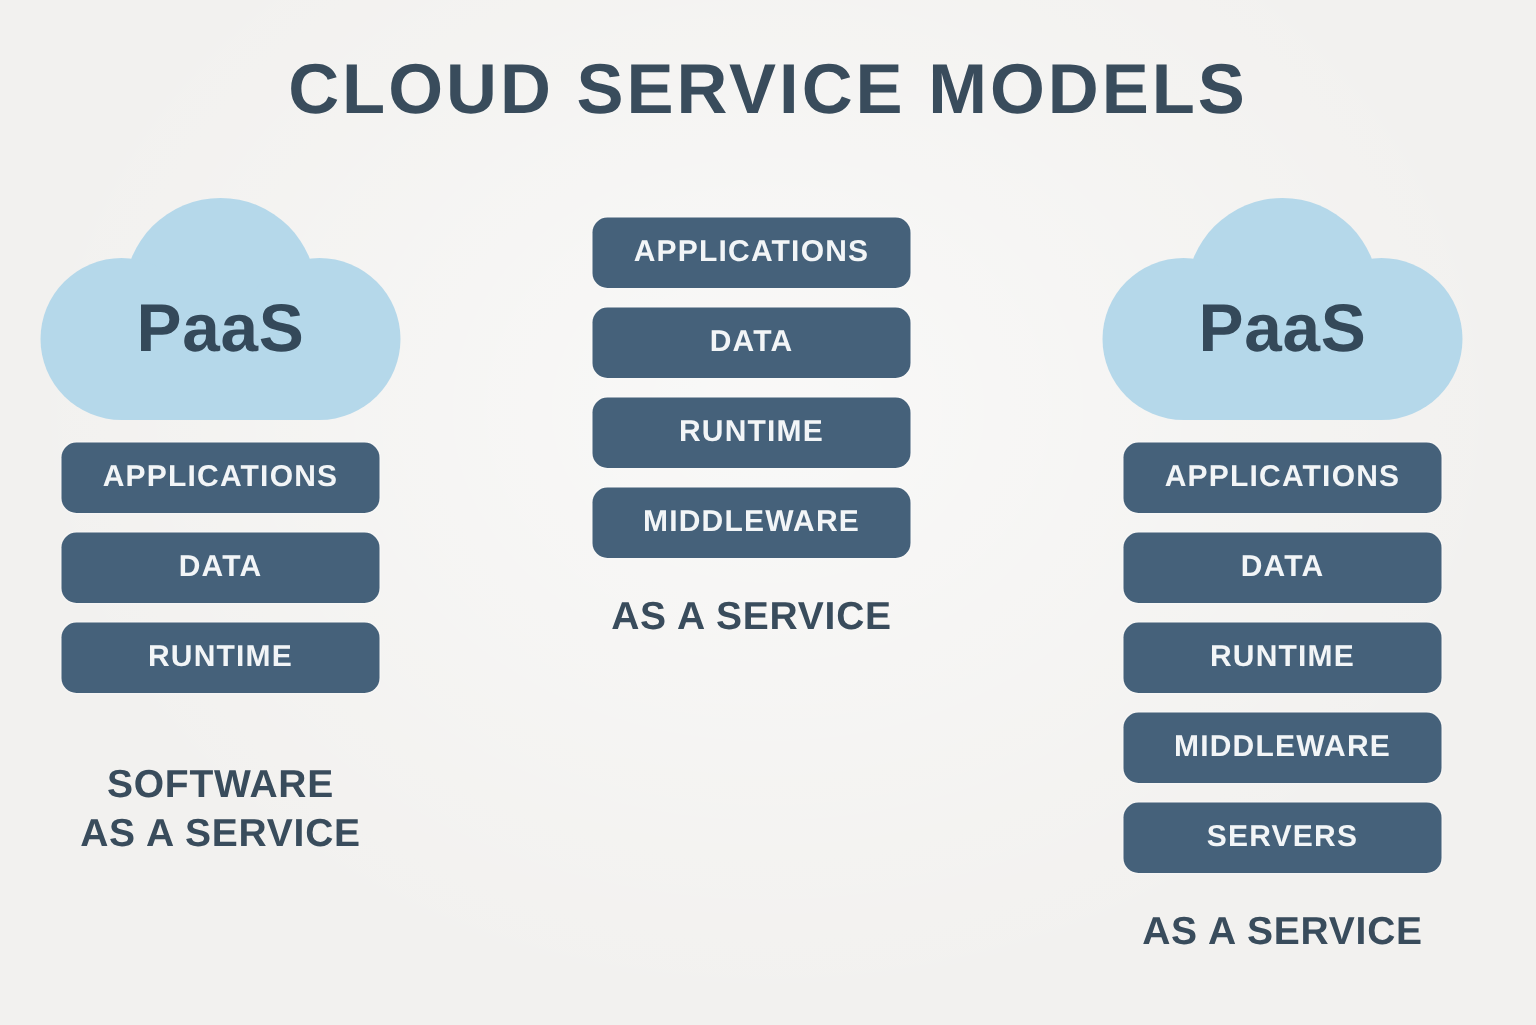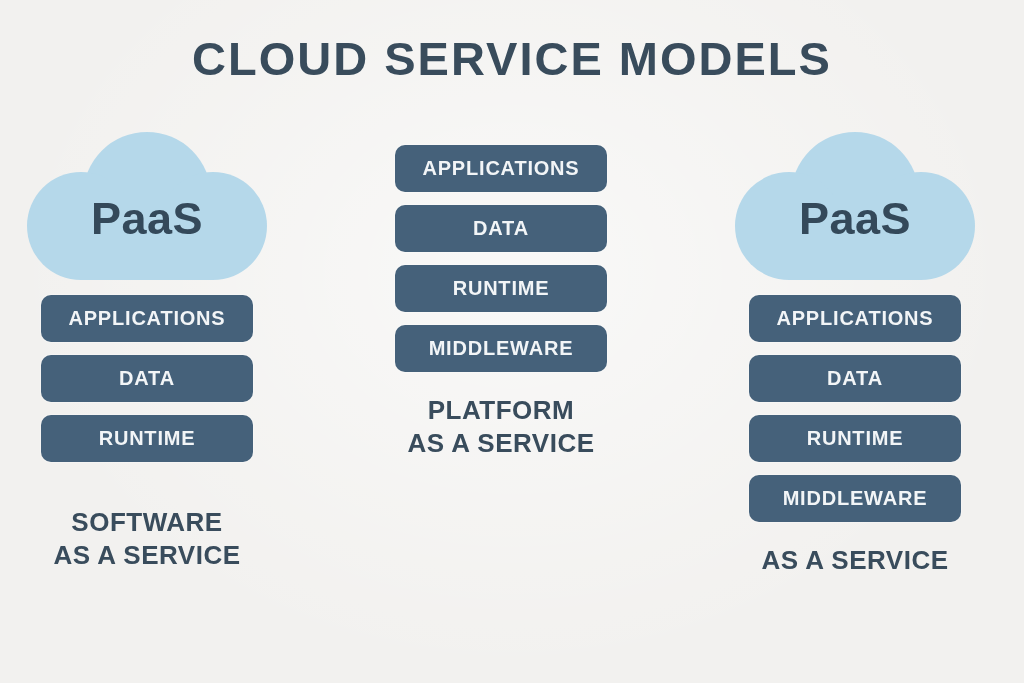--- a/index.html
+++ b/index.html
@@ -131,40 +131,40 @@
     </div>
 
     <div class="column">
       <div class="stack">
         <div class="layer">APPLICATIONS</div>
         <div class="layer">DATA</div>
         <div class="layer">RUNTIME</div>
         <div class="layer">MIDDLEWARE</div>
       </div>
       <div class="service-label">
-        <div>PLATFORM</div>
         <div>AS A SERVICE</div>
       </div>
     </div>
 
     <div class="column">
       <div class="cloud-wrap">
         <svg viewBox="0 0 242 150" aria-hidden="true">
           <circle class="puff" cx="121" cy="66" r="64"></circle>
           <circle class="puff" cx="55" cy="96" r="54"></circle>
           <circle class="puff" cx="187" cy="96" r="54"></circle>
           <rect class="puff" x="55" y="66" width="132" height="84"></rect>
         </svg>
         <div class="cloud-label">PaaS</div>
       </div>
       <div class="stack">
         <div class="layer">APPLICATIONS</div>
         <div class="layer">DATA</div>
         <div class="layer">RUNTIME</div>
         <div class="layer">MIDDLEWARE</div>
+        <div class="layer">SERVERS</div>
       </div>
       <div class="service-label">
         <div>AS A SERVICE</div>
       </div>
     </div>
 
   </div>
 </div>
 
 </body></html>

